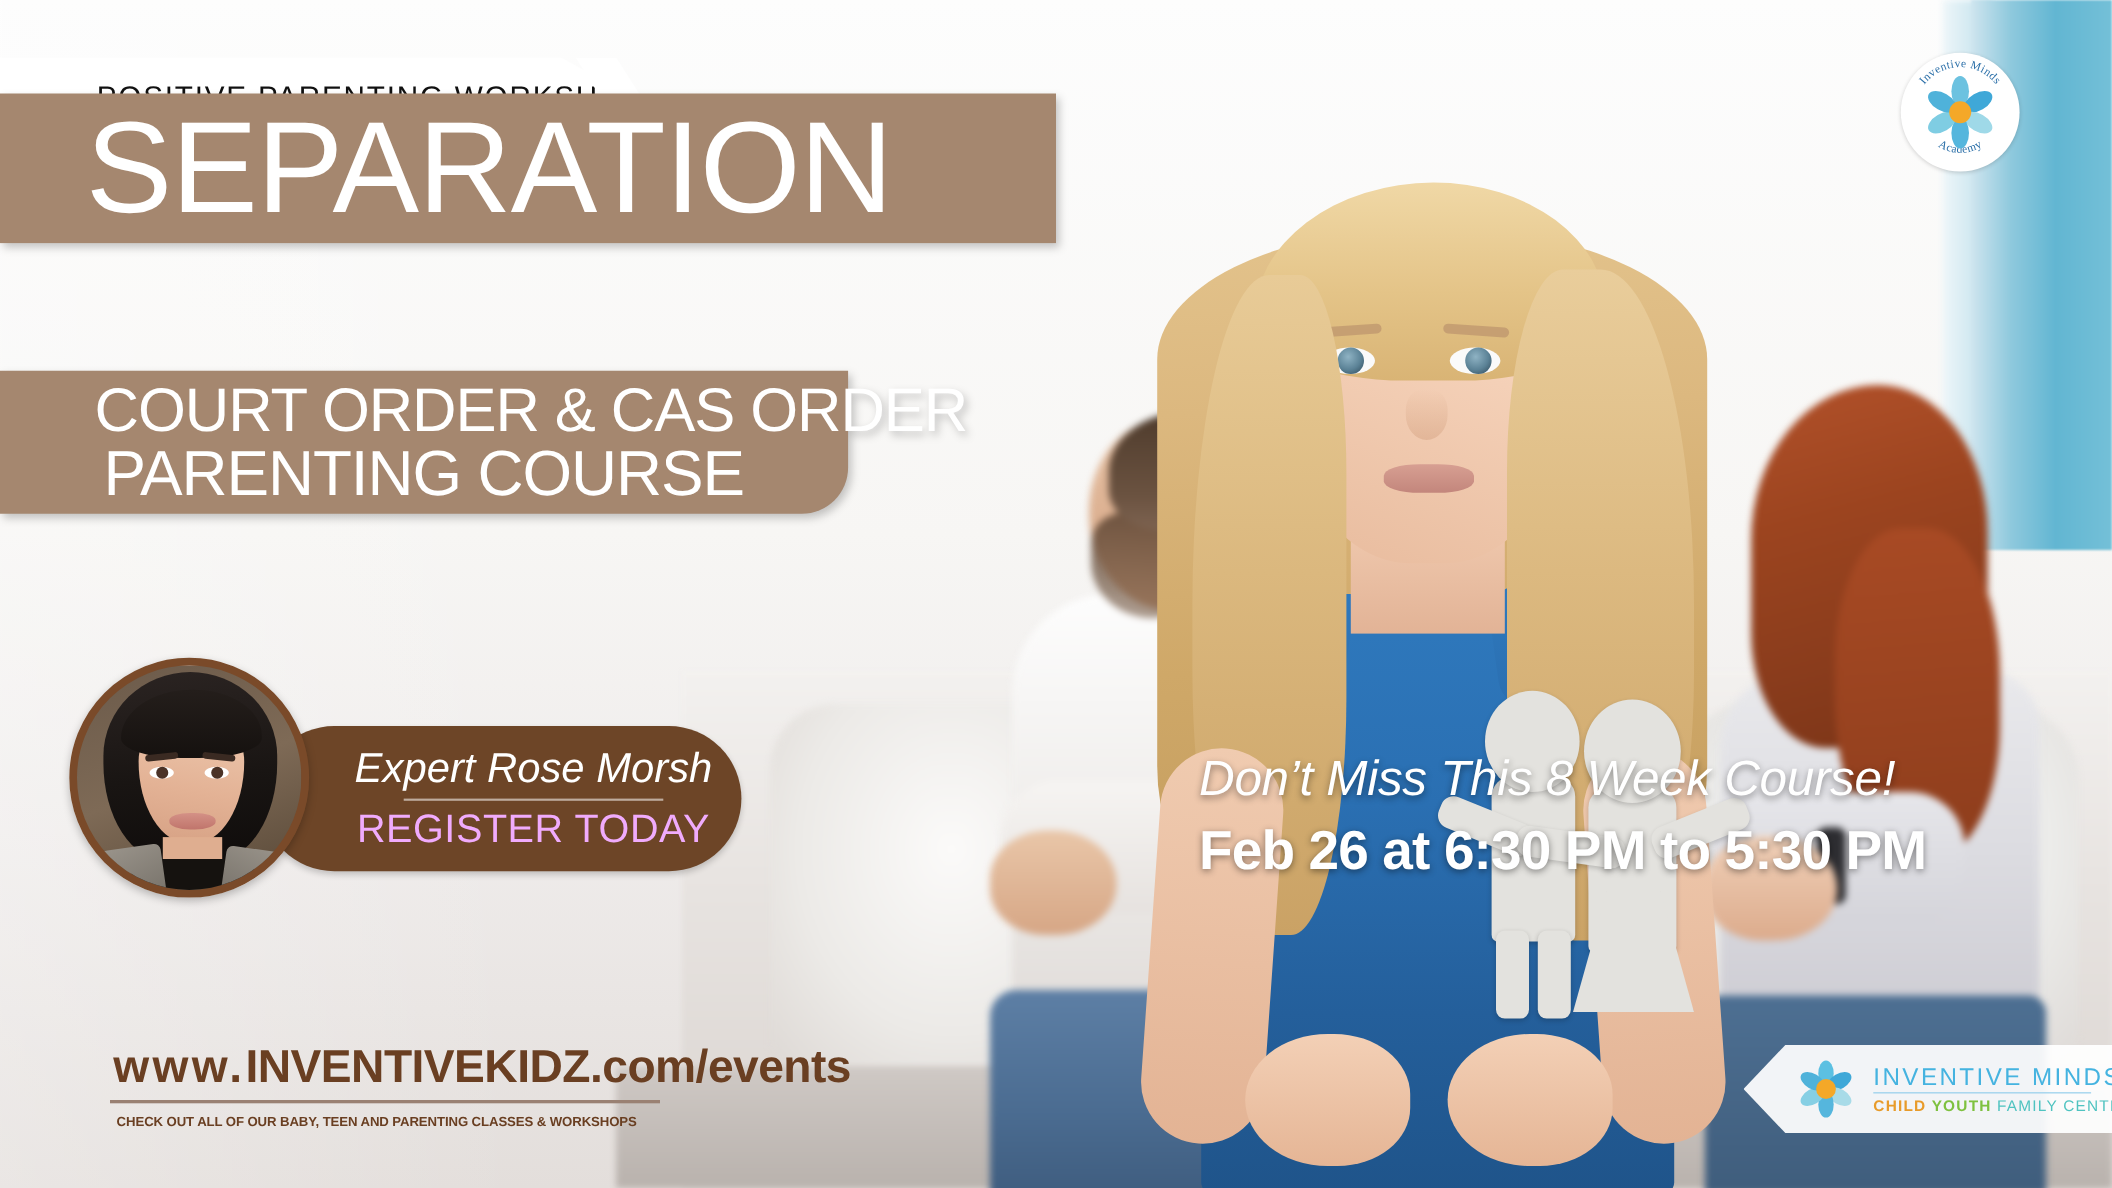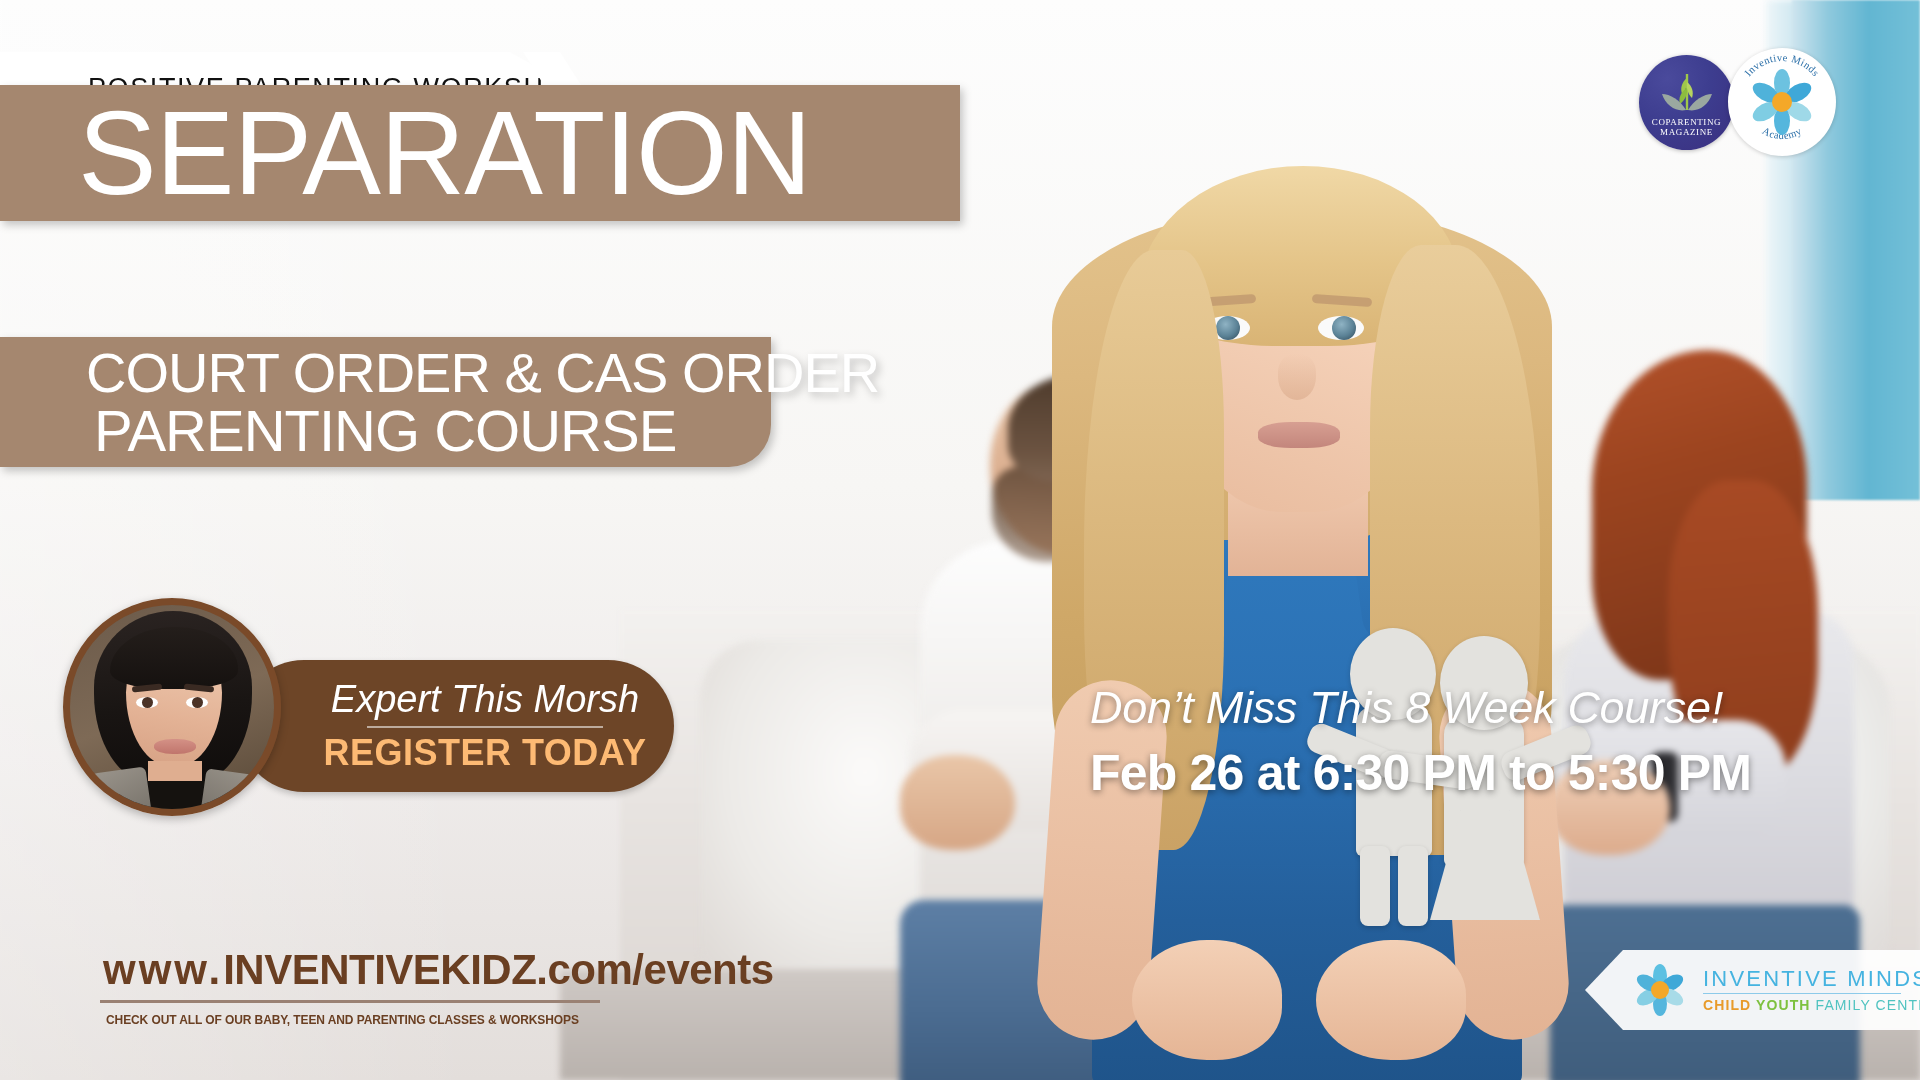--- a/index.html
+++ b/index.html
@@ -252,21 +252,21 @@
     background:#6d4527; border-radius:66px;
     display:flex; flex-direction:column; align-items:center; justify-content:center;
     box-shadow:0 3px 6px rgba(0,0,0,.2);
   }
   .register-pill .expert {
     font-style:italic; font-size:38px; color:#fff; margin-left:58px;
     font-family:"Liberation Sans", sans-serif; white-space:nowrap;
   }
   .pill-rule { width:236px; height:2px; background:rgba(255,255,255,.55); margin:5px 0 4px 58px; }
   .register-pill .cta {
-    font-size:36px; font-weight:bold; color:#fdba74; letter-spacing:.5px;
+    font-size:36px; font-weight:normal; color:#f0abfc; letter-spacing:.5px;
     margin-left:58px; white-space:nowrap;
   }
 
   .avatar {
     position:absolute; left:63px; top:598px; width:218px; height:218px;
     border-radius:50%; border:7px solid #7a4a29; overflow:hidden;
     background:linear-gradient(160deg,#6b5a4a 0%,#7e6a56 50%,#574736 100%);
     box-shadow:0 3px 8px rgba(0,0,0,.25);
   }
   .av-hair {
@@ -446,21 +446,21 @@
 
   <div class="band band-1">
     <span class="t">SEPARATION</span>
   </div>
   <div class="band band-3">
     <span class="t1">COURT ORDER &amp; CAS ORDER</span>
     <span class="t2">PARENTING COURSE</span>
   </div>
 
   <div class="register-pill">
-    <span class="expert">Expert This Morsh</span>
+    <span class="expert">Expert Rose Morsh</span>
     <span class="pill-rule"></span>
     <span class="cta">REGISTER TODAY</span>
   </div>
 
   <div class="avatar">
     <div class="av-hair"></div>
     <div class="av-face"></div>
     <div class="av-fringe"></div>
     <div class="av-brow l"></div>
       <div class="av-brow r"></div>
@@ -479,32 +479,20 @@
     <span class="w">www.</span><span>INVENTIVEKIDZ</span><span>.com/events</span>
   </div>
   <div class="url-rule"></div>
   <div class="tagline">CHECK OUT ALL OF OUR BABY, TEEN AND PARENTING CLASSES &amp; WORKSHOPS</div>
 
   <div class="photo-text">
     <div class="pt-line1">Don’t Miss This 8 Week Course!</div>
     <div class="pt-line2">Feb 26 at 6:30 PM to 5:30 PM</div>
   </div>
 
-  <div class="logo-coparenting">
-    <svg class="cp-plant" width="58" height="46" viewBox="0 0 58 46">
-      <path d="M29 42 L29 6" stroke="#9fc84a" stroke-width="2.4" fill="none"></path>
-      <path d="M29 10 C24 14 22 20 24 26 C28 22 30 16 29 10Z" fill="#9fc84a"></path>
-      <path d="M29 14 C34 18 36 24 34 30 C30 26 28 20 29 14Z" fill="#b6d55f"></path>
-      <path d="M29 20 C23 24 20 30 22 36 C27 32 30 26 29 20Z" fill="#8cbd3f"></path>
-      <path d="M4 26 C12 26 22 32 28 42 C18 44 8 38 4 26Z" fill="#9aa8a0"></path>
-      <path d="M54 26 C46 26 36 32 30 42 C40 44 50 38 54 26Z" fill="#9aa8a0"></path>
-    </svg>
-    <span class="cp-t1">COPARENTING</span>
-    <span class="cp-t2">MAGAZINE</span>
-  </div>
 
   <div class="logo-ima">
     <svg class="ima-ring" viewBox="0 0 108 108">
       <defs>
         <path id="arcTop" d="M 13,54 A 41,41 0 0 1 95,54"></path>
         <path id="arcBot" d="M 17,54 A 37,37 0 0 0 91,54"></path>
       </defs>
       <text><textPath href="#arcTop" startOffset="50%" text-anchor="middle">Inventive   Minds</textPath></text>
       <text><textPath href="#arcBot" startOffset="50%" text-anchor="middle">Academy</textPath></text>
     </svg>

